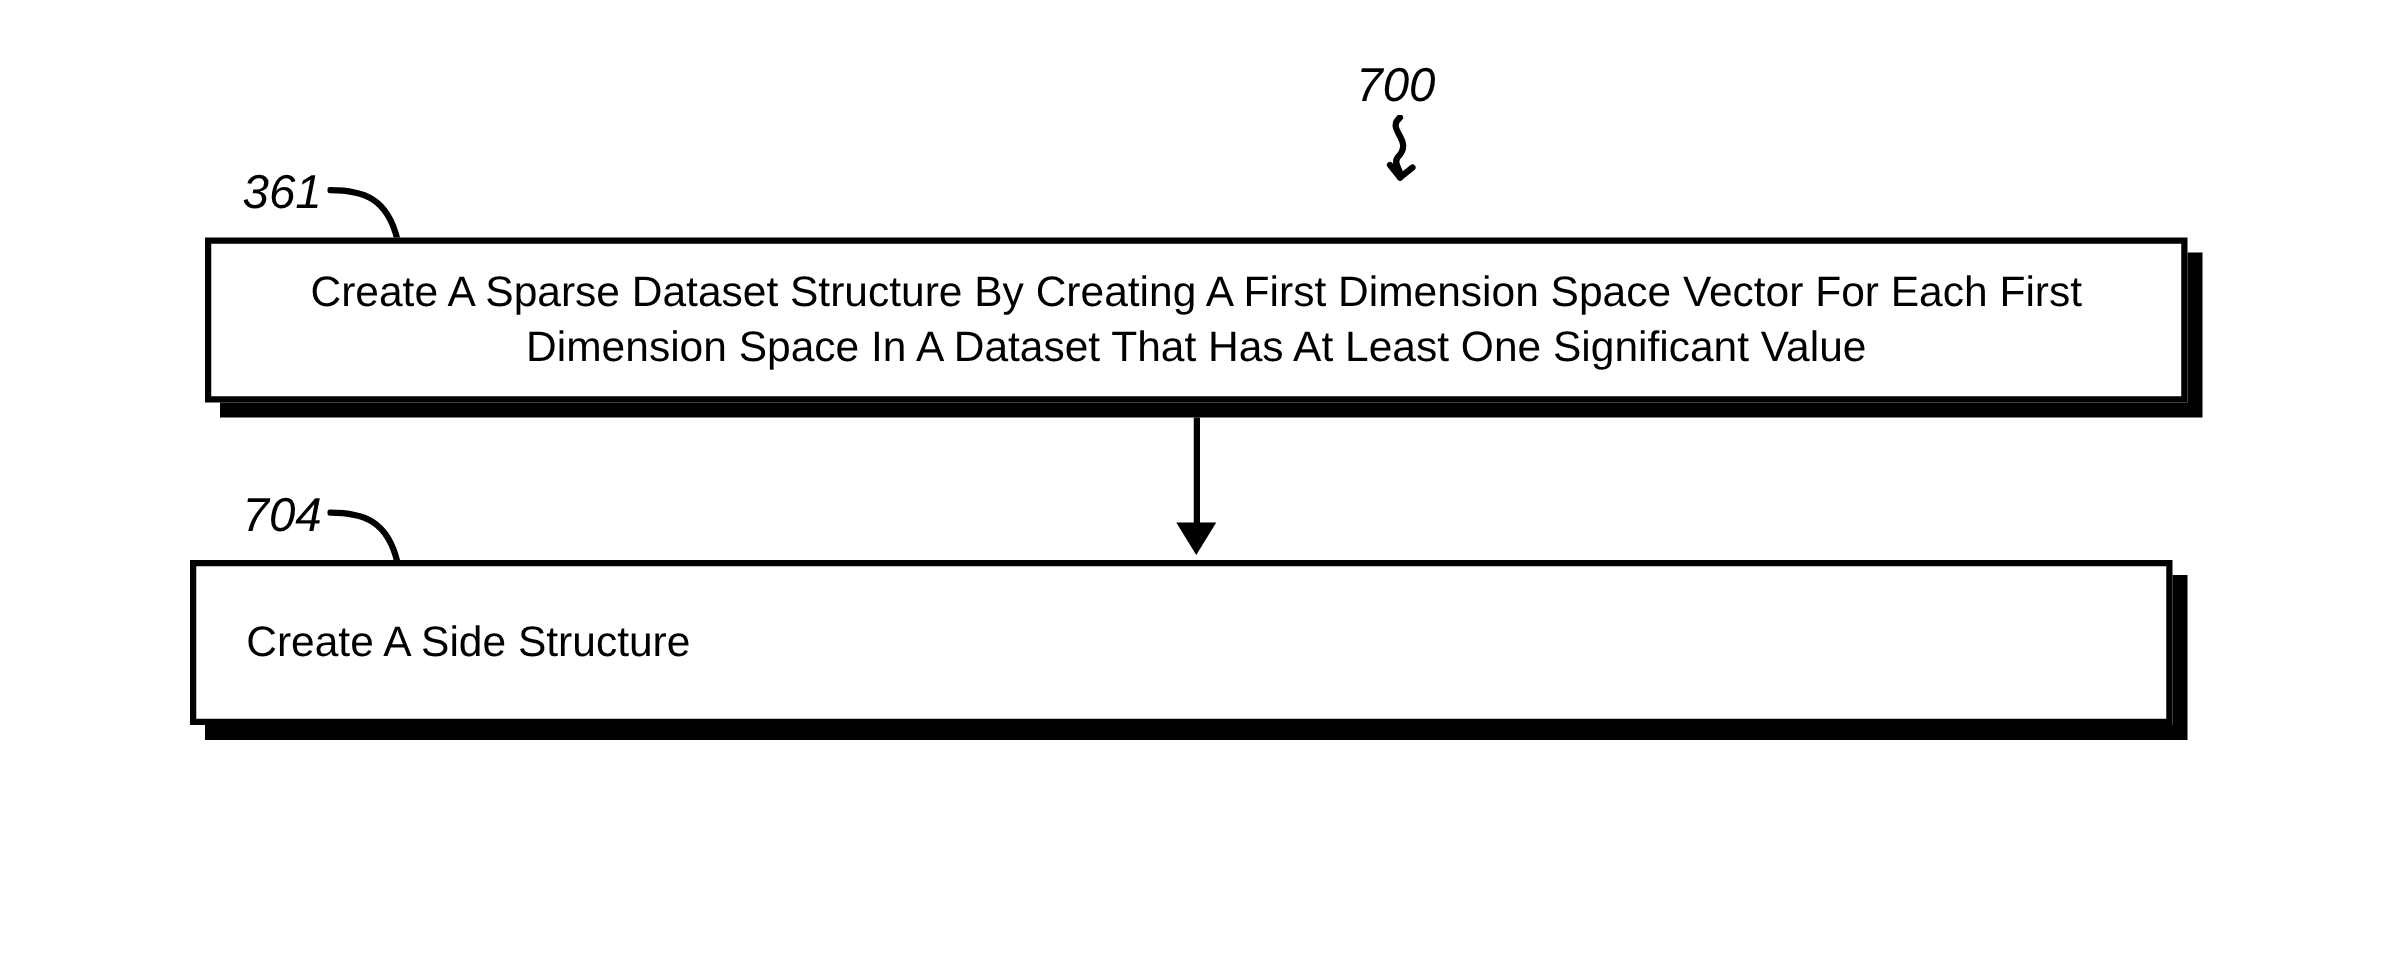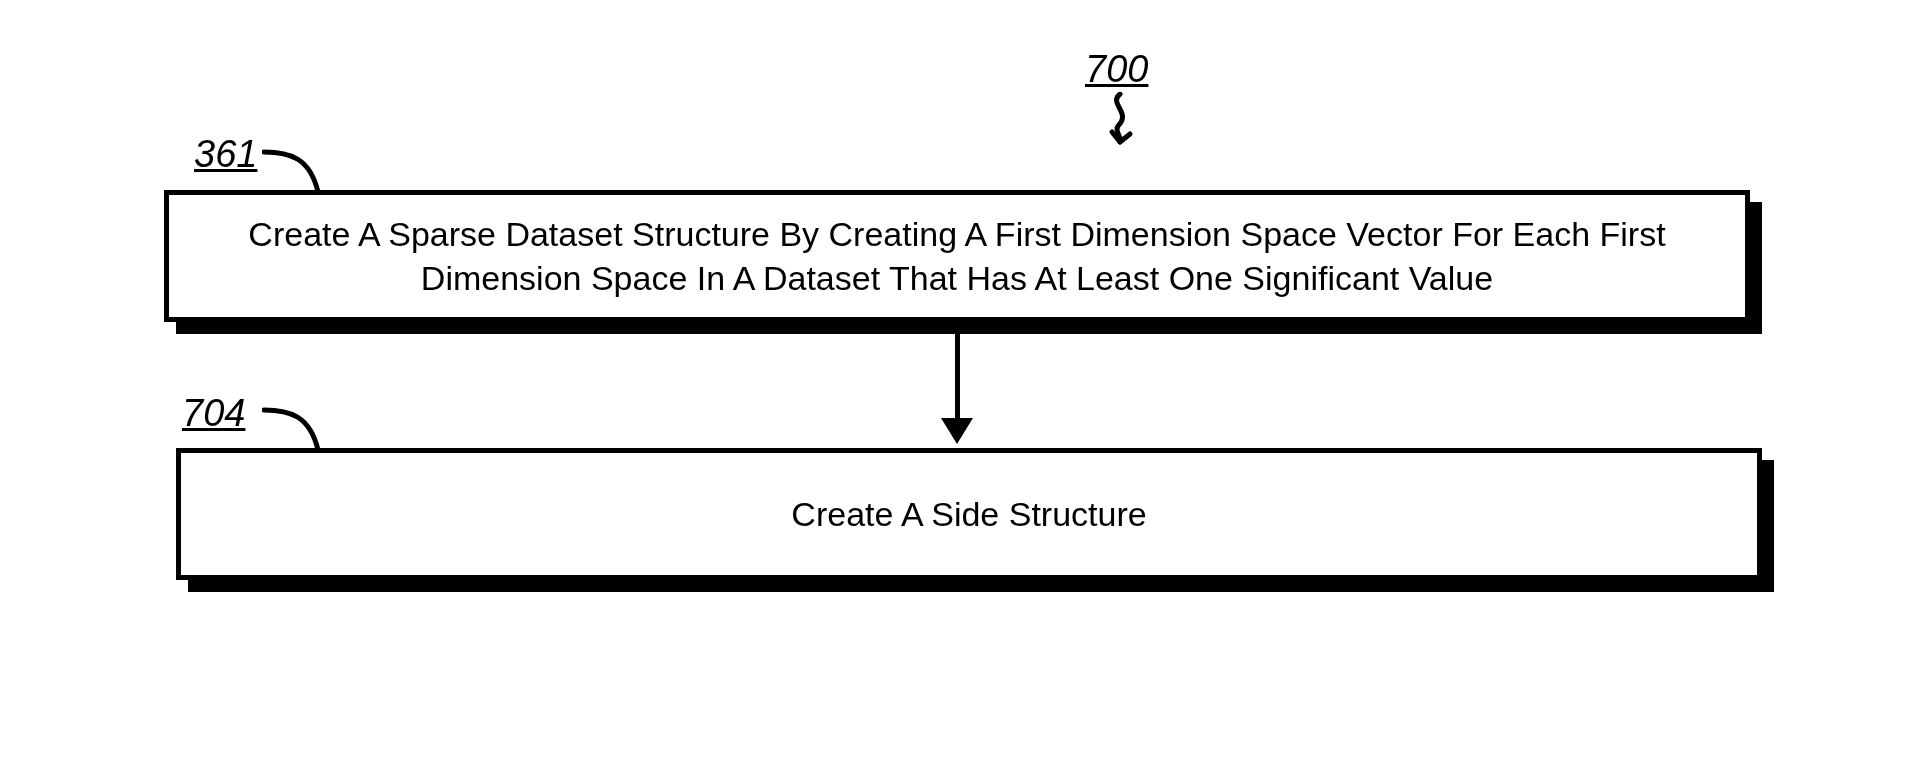--- a/index.html
+++ b/index.html
@@ -14,21 +14,20 @@
     position: relative;
     width: 1921px;
     height: 774px;
   }
   .ref-label {
     position: absolute;
     font-style: italic;
     font-weight: 500;
     font-size: 38px;
     color: #000;
-    text-decoration: underline;
   }
   .leader {
     position: absolute;
   }
   .flow-box {
     position: absolute;
     box-sizing: border-box;
   }
   .flow-box .shadow {
     position: absolute;
@@ -42,21 +41,21 @@
     position: absolute;
     top: 0;
     left: 0;
     width: 100%;
     height: 100%;
     background: #fff;
     border: 5px solid #000;
     box-sizing: border-box;
     display: flex;
     align-items: center;
-    justify-content: center;
+    justify-content: flex-start;
     text-align: center;
     padding: 14px 40px;
     font-size: 34px;
     line-height: 1.3;
     color: #000;
   }
   .arrow-line {
     position: absolute;
     background: #000;
   }
@@ -88,25 +87,25 @@
   <div class="flow-box" style="left:164px; top:190px; width:1586px; height:132px;">
     <div class="shadow"></div>
     <div class="face">
       <span>Create A Sparse Dataset Structure By Creating A First Dimension Space Vector For Each First Dimension Space In A Dataset That Has At Least One Significant Value</span>
     </div>
   </div>
 
   <div class="arrow-line" style="left:955px; top:334px; width:5px; height:88px;"></div>
   <div class="arrow-head" style="left:941px; top:418px;"></div>
 
-  <div class="ref-label" style="left:182px; top:392px;">704</div>
+  <div class="ref-label" style="left:194px; top:392px;">704</div>
   <svg class="leader" style="left:262px; top:406px; width:70px; height:48px;" viewBox="0 0 70 48">
     <path d="M2 4 C 28 4, 48 10, 56 44" stroke="#000" stroke-width="5" fill="none" stroke-linecap="round"></path>
   </svg>
 
-  <div class="flow-box" style="left:176px; top:448px; width:1586px; height:132px;">
+  <div class="flow-box" style="left:152px; top:448px; width:1586px; height:132px;">
     <div class="shadow"></div>
     <div class="face">
       <span>Create A Side Structure</span>
     </div>
   </div>
 
 </div>
 
 </body></html>

